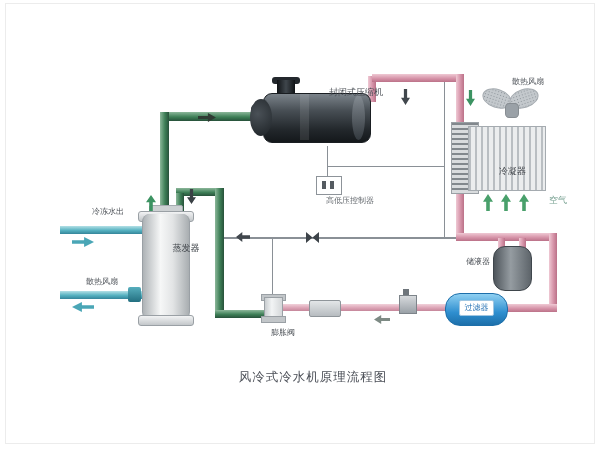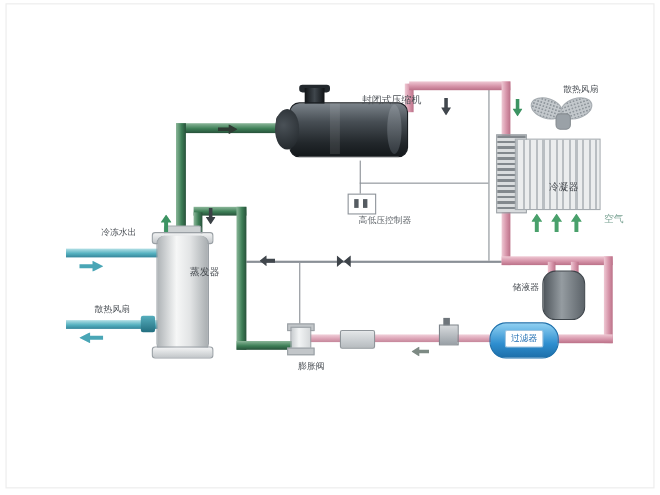--- a/index.html
+++ b/index.html
@@ -115,13 +115,14 @@
   <div class="lbl" style="left:311px;top:88px">封闭式压缩机</div>
   <div class="lbl small" style="left:308px;top:197px;color:#666b70">高低压控制器</div>
   <div class="lbl small" style="left:494px;top:78px">散热风扇</div>
   <div class="lbl" style="left:481px;top:167px;z-index:6;color:#3f444a;text-shadow:0 0 2px #eee">冷凝器</div>
   <div class="lbl" style="left:531px;top:196px;color:#7ba394">空气</div>
   <div class="lbl small" style="left:448px;top:258px">储液器</div>
   <div class="lbl small" style="left:253px;top:329px">膨胀阀</div>
   <div class="lbl small" style="left:74px;top:208px">冷冻水出</div>
   <div class="lbl small" style="left:68px;top:278px">散热风扇</div>
 
+  <div class="caption">风冷式冷水机原理流程图</div>
 </div>
 
 </body></html>

